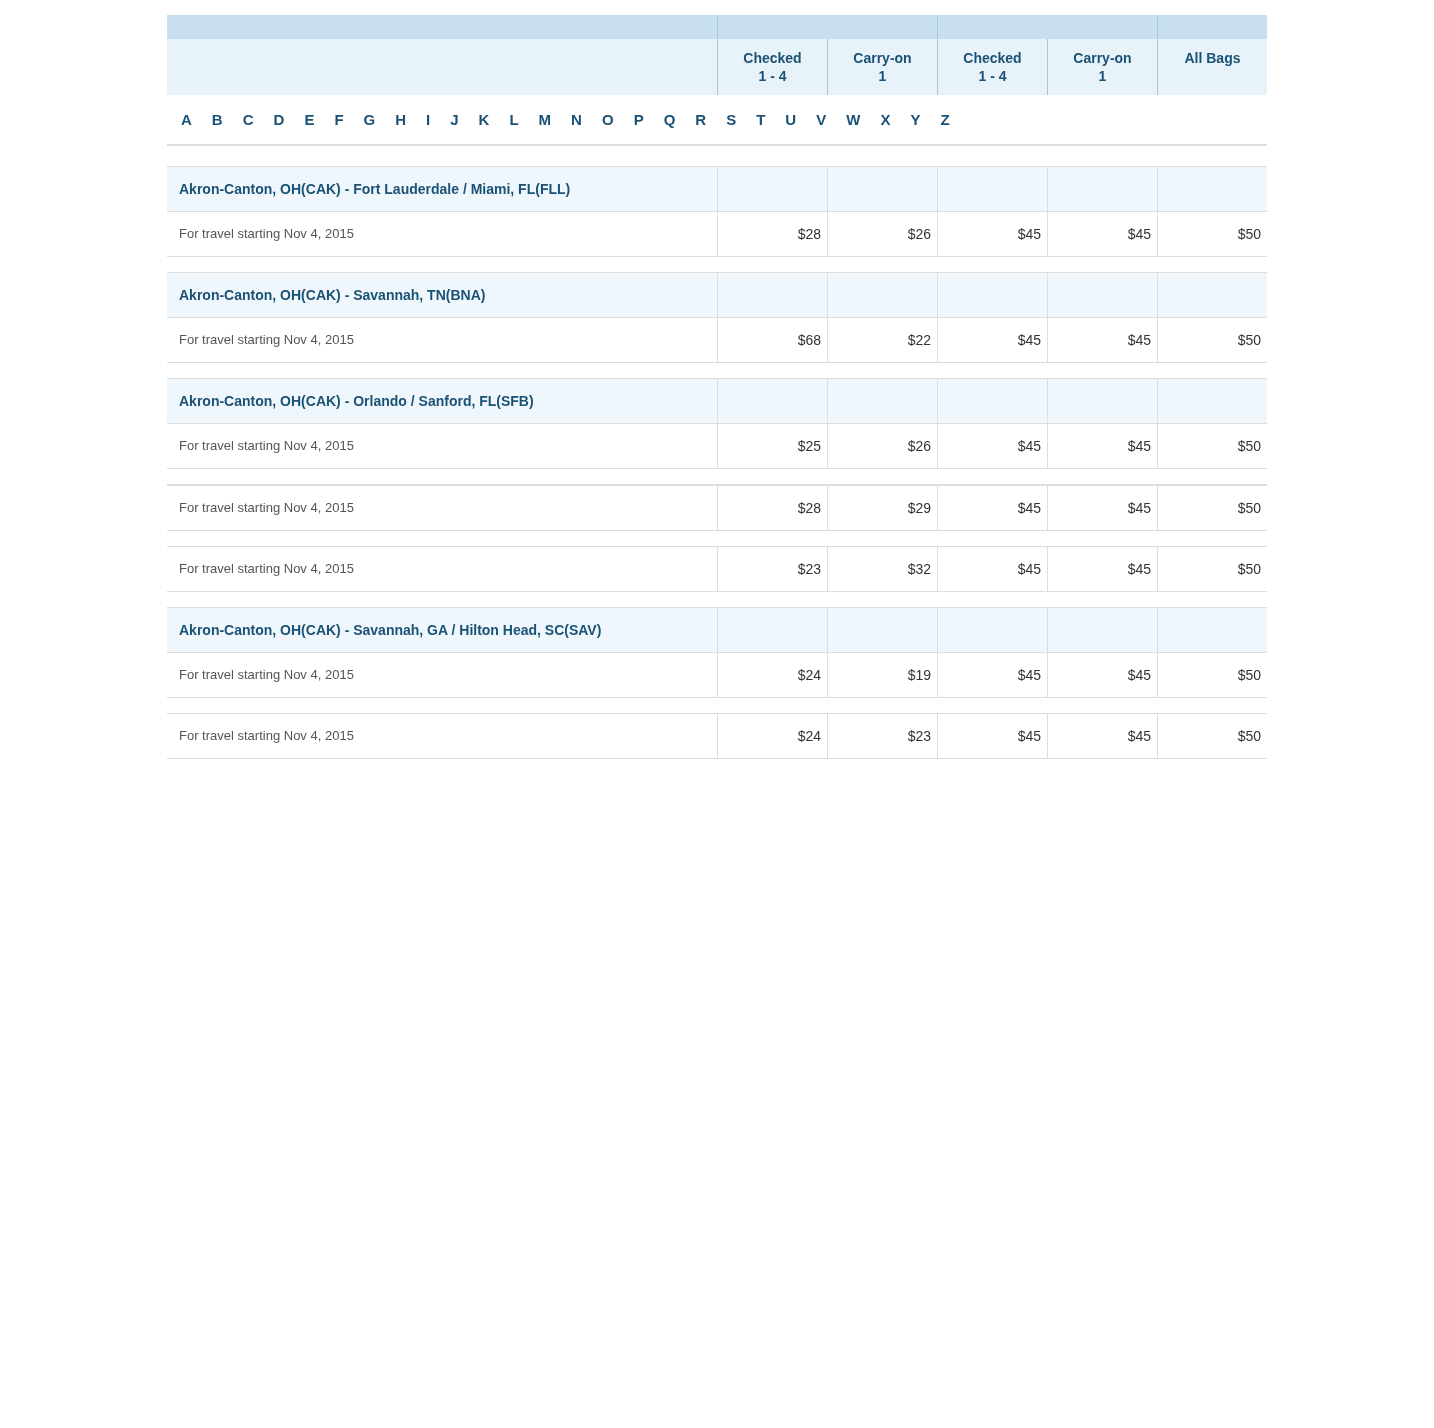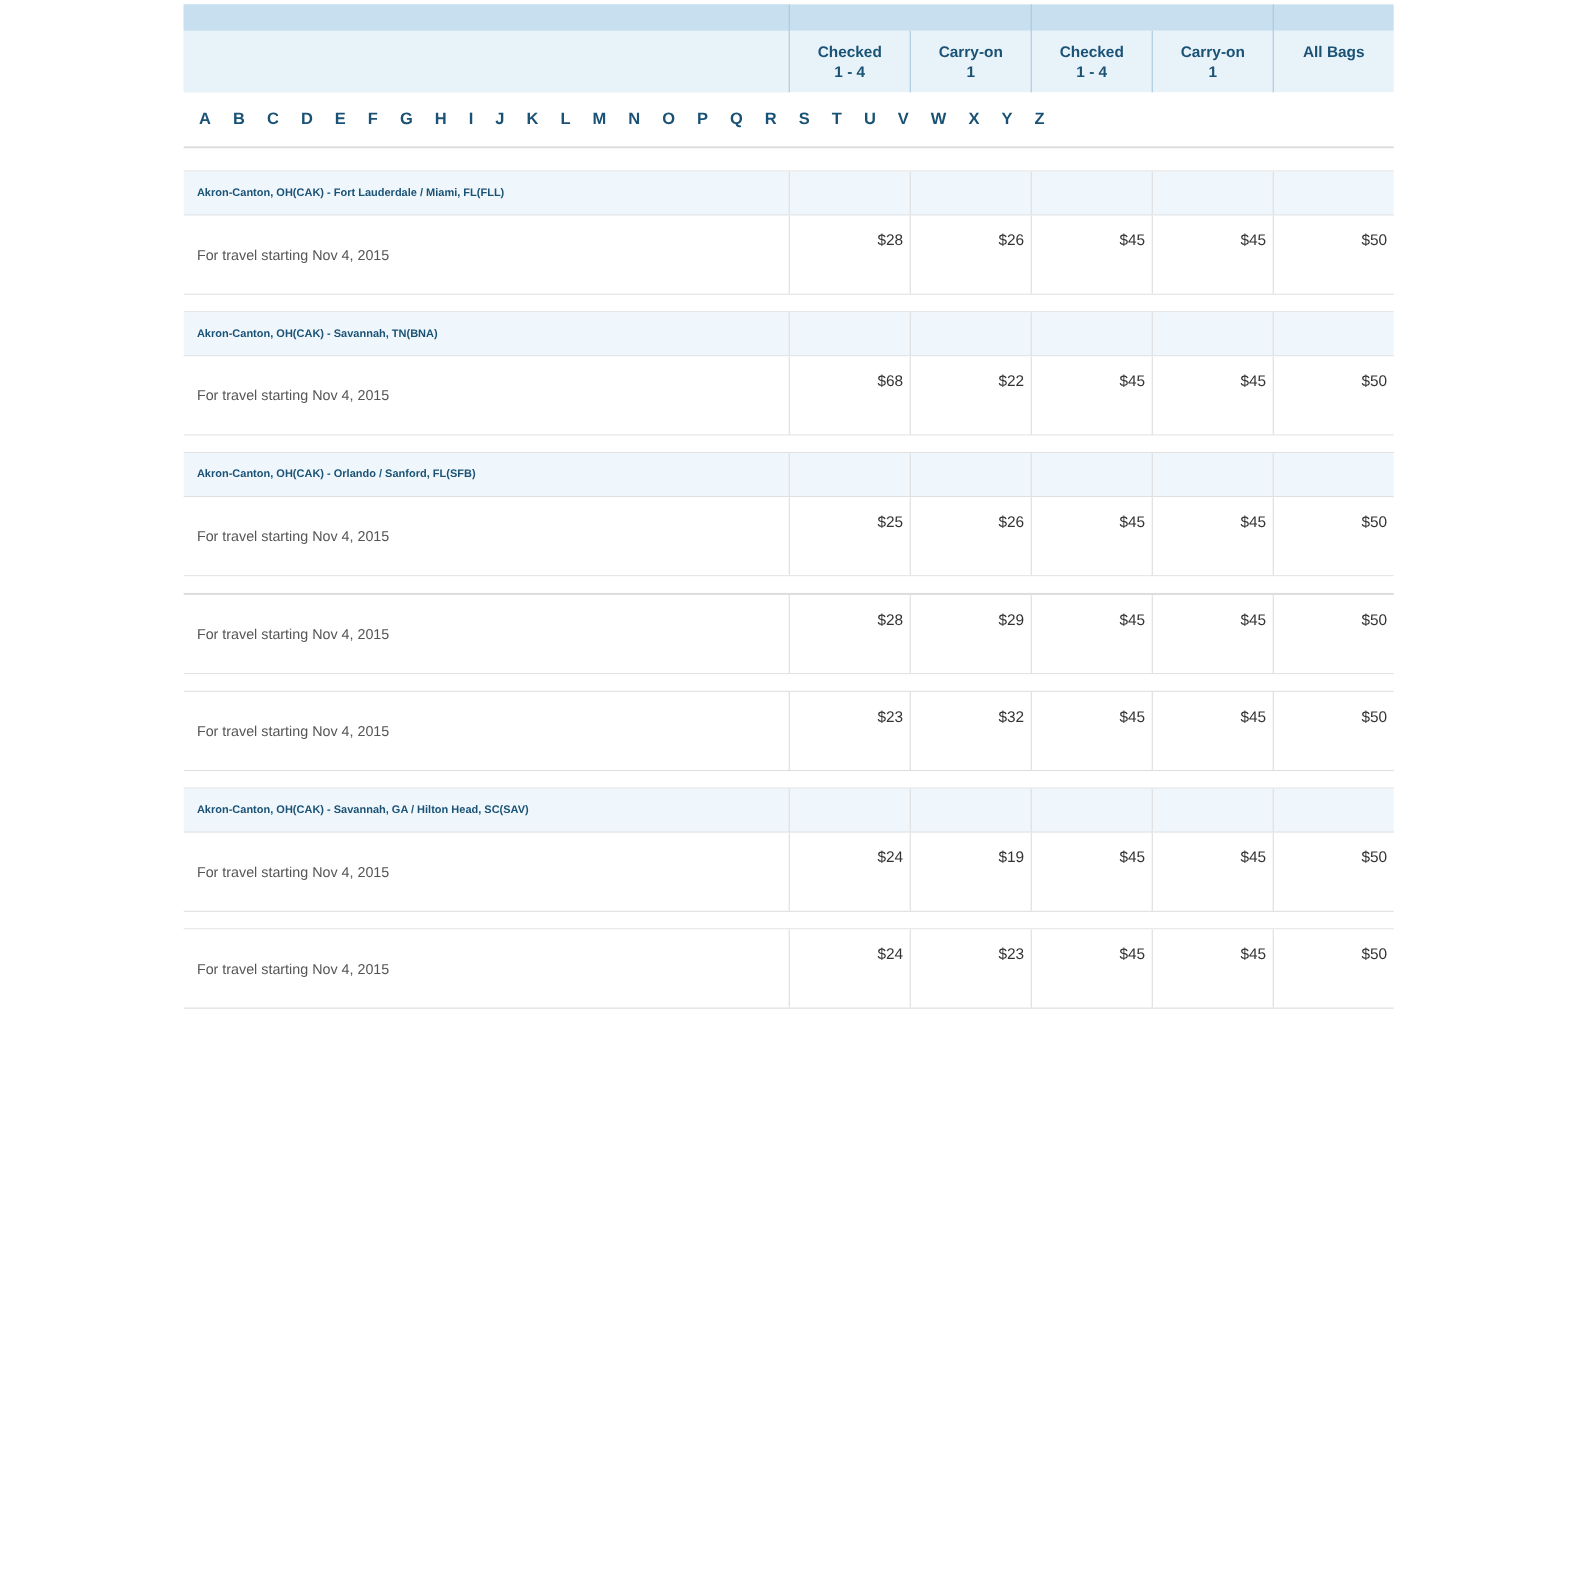--- a/index.html
+++ b/index.html
@@ -4,21 +4,21 @@
   <style>
     * { box-sizing: border-box; margin: 0; padding: 0; }
     body {
       font-family: Arial, sans-serif;
       font-size: 14px;
       background: #fff;
       color: #333;
     }
     .container {
       width: 1100px;
-      margin: 4px auto;
+      margin: 15px auto;
     }
     .header-row-1 {
       display: flex;
       background: #c8dff0;
     }
     .header-row-1 .left-col {
       flex: 0 0 550px;
       background: #c8dff0;
     }
     .header-row-1 .group-at-booking {
@@ -95,39 +95,39 @@
     .route-header-row {
       display: flex;
       background: #f0f7fc;
       border-bottom: 1px solid #ddd;
     }
     .route-header-row .route-name {
       flex: 0 0 550px;
       padding: 14px 12px;
       color: #1a5276;
       font-weight: bold;
-      font-size: 10px;
+      font-size: 14px;
     }
     .route-header-row .empty-col {
       flex: 0 0 110px;
       border-left: 1px solid #ddd;
     }
     .route-header-row .empty-col.airport-col {
       flex: 1;
       border-left: 1px solid #ddd;
     }
 
     .route-data-row {
       display: flex;
       border-bottom: 1px solid #ddd;
       background: #fff;
     }
     .route-data-row .travel-info {
       flex: 0 0 550px;
-      padding: 28px 12px;
+      padding: 14px 12px;
       color: #555;
       font-size: 13px;
     }
     .price-cell {
       flex: 0 0 110px;
       text-align: right;
       padding: 14px 6px;
       color: #333;
       font-size: 14px;
       border-left: 1px solid #ddd;

